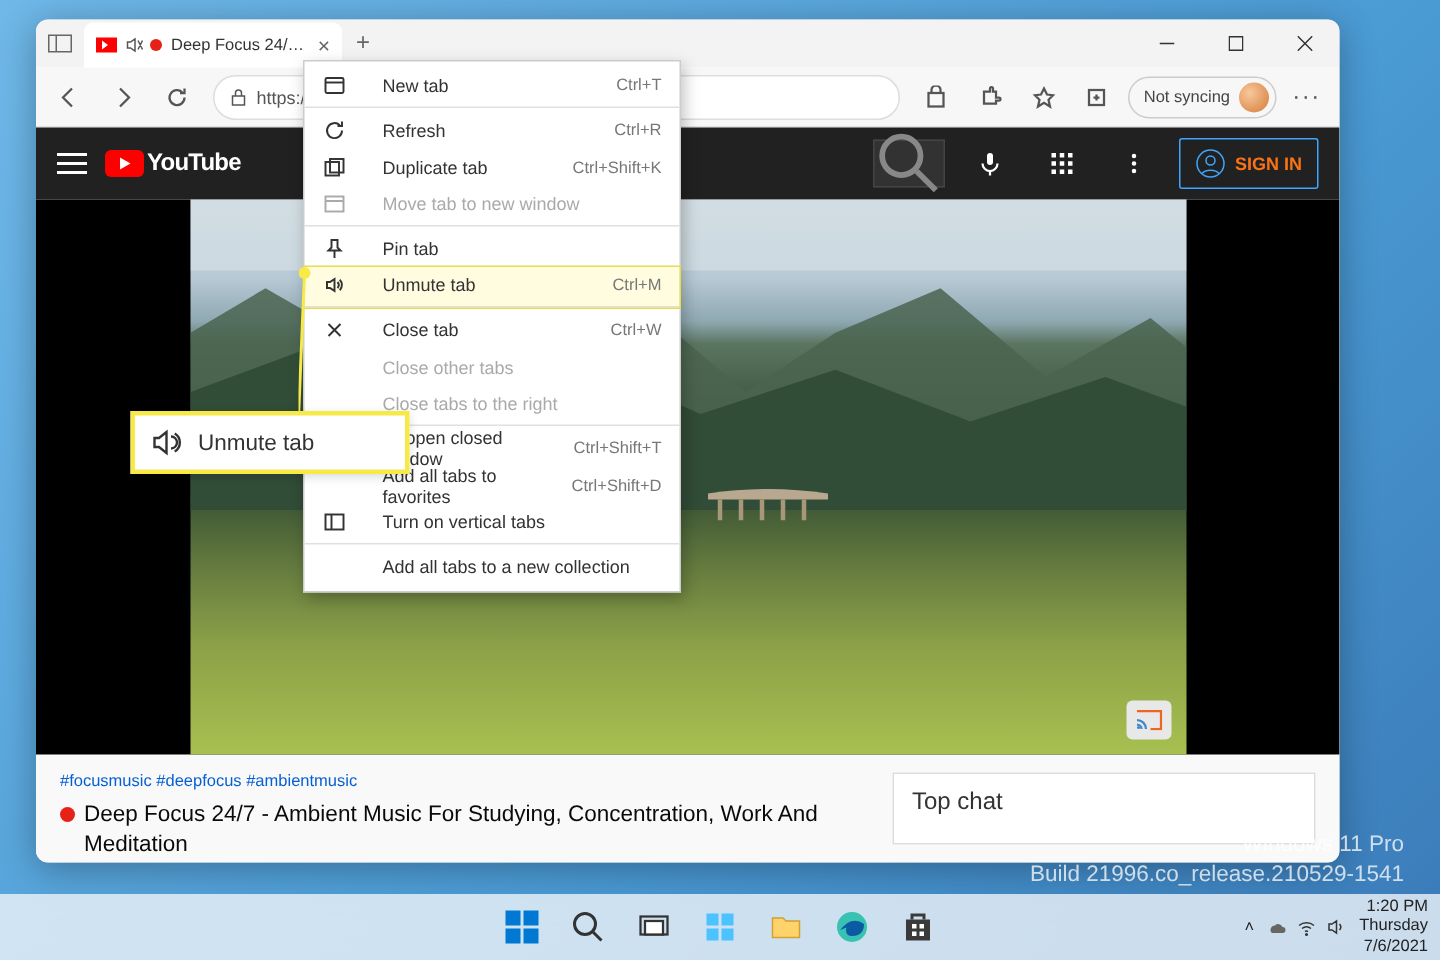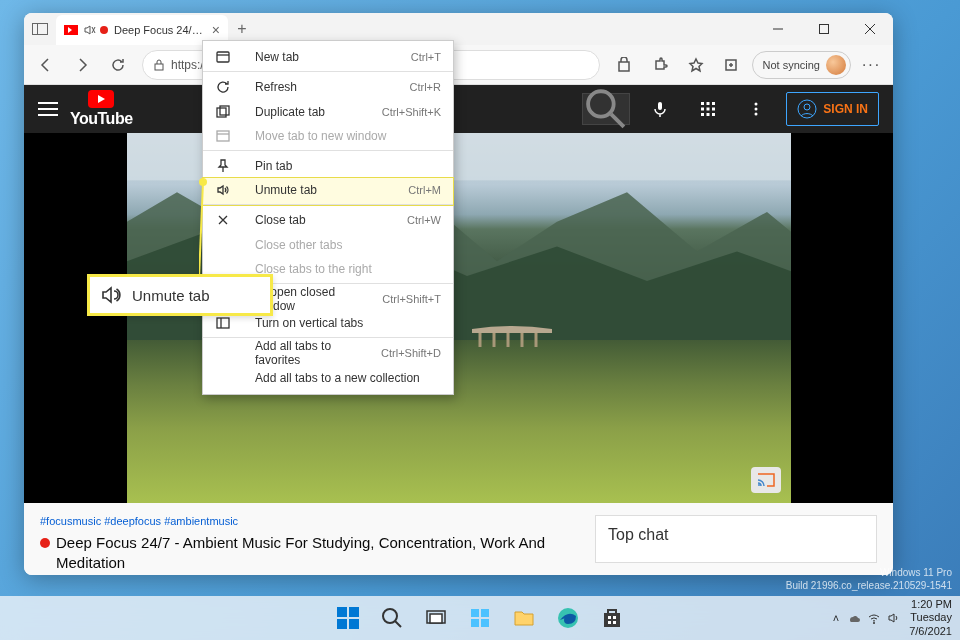--- a/index.html
+++ b/index.html
@@ -33,21 +33,21 @@
 .address-bar { flex: 1; height: 30px; background: #fff; border: 1px solid #ddd; border-radius: 15px; display: flex; align-items: center; padding: 0 10px; gap: 6px; font-size: 12px; color: #555; margin: 0 4px; }
 .address-bar .lock { width: 12px; height: 12px; }
 .sync-pill { height: 28px; border: 1px solid #ccc; border-radius: 14px; display: flex; align-items: center; padding: 0 4px 0 10px; gap: 6px; font-size: 11px; color: #444; }
 .sync-pill .avatar { width: 20px; height: 20px; border-radius: 50%; background: radial-gradient(circle at 35% 35%, #f8c89a, #d47a3a); }
 .more-dots { font-size: 16px; letter-spacing: 1px; }
 
 
 .yt-header { height: 48px; background: #212121; display: flex; align-items: center; padding: 0 14px; gap: 12px; }
 .yt-menu { width: 20px; height: 14px; display: flex; flex-direction: column; justify-content: space-between; }
 .yt-menu span { height: 2px; background: #fff; }
-.yt-logo { display: flex; align-items: center; gap: 2px; flex-direction: column; }
+.yt-logo { display: flex; align-items: center; gap: 2px; }
 .yt-logo-icon { width: 26px; height: 18px; background: #f00; border-radius: 4px; position: relative; }
 .yt-logo-icon::after { content: ""; position: absolute; left: 10px; top: 5px; border-left: 7px solid #fff; border-top: 4px solid transparent; border-bottom: 4px solid transparent; }
 .yt-logo-text { color: #fff; font-weight: bold; font-size: 16px; letter-spacing: -0.5px; }
 .yt-spacer { flex: 1; }
 .yt-search { width: 48px; height: 32px; background: #323232; border: 1px solid #444; display: flex; align-items: center; justify-content: center; }
 .yt-icon { width: 36px; display: flex; align-items: center; justify-content: center; color: #fff; }
 .yt-icon svg { width: 18px; height: 18px; fill: #fff; }
 .yt-signin { height: 34px; border: 1px solid #3ea6ff; border-radius: 2px; display: flex; align-items: center; padding: 0 10px; gap: 6px; color: #f97316; font-size: 12px; font-weight: 700; }
 .yt-signin svg { width: 20px; height: 20px; stroke: #3ea6ff; fill: none; }
 
@@ -92,21 +92,21 @@
 .tb-item { width: 40px; height: 40px; display: flex; align-items: center; justify-content: center; border-radius: 4px; }
 .tb-item svg { width: 24px; height: 24px; }
 .win-logo { width: 22px; height: 22px; display: grid; grid-template-columns: 1fr 1fr; grid-template-rows: 1fr 1fr; gap: 2px; }
 .win-logo span { background: #0078d4; }
 .tray { position: absolute; right: 8px; display: flex; align-items: center; gap: 8px; color: #222; font-size: 11px; }
 .tray-icons { display: flex; gap: 6px; }
 .tray-icons svg { width: 14px; height: 14px; }
 .clock { text-align: right; line-height: 1.2; }
 
 
-.watermark { position: absolute; right: 8px; bottom: 48px; text-align: right; font-size: 10px; color: rgba(255,255,255,0.75); line-height: 1.3; }
+.watermark { position: absolute; right: 24px; bottom: 48px; text-align: right; font-size: 15px; color: rgba(255,255,255,0.75); line-height: 1.3; }
 </style>
 </head>
 <body>
 
 <div class="browser-window">
 
   <div class="title-bar">
     <div class="title-left">
         <div class="sidebar-toggle"></div>
       </div>
@@ -366,33 +366,33 @@
     <div class="menu-item">
       <span class="menu-icon">
         <svg viewBox="0 0 14 14">
           <rect x="1" y="2" width="12" height="10"></rect>
           <path d="M5 9 A3 3 0 1 1 5 6 M3 6 L5 6 L5 4"></path>
         </svg>
       </span>
       <span class="menu-label">Reopen closed window</span>
       <span class="menu-shortcut">Ctrl+Shift+T</span>
     </div>
-    <div class="menu-item sep-after">
-      <span class="menu-icon">
-        <svg viewBox="0 0 14 14">
-          <rect x="1" y="2" width="12" height="10"></rect>
-          <line x1="5" y1="2" x2="5" y2="12"></line>
-        </svg>
-      </span>
-      <span class="menu-label">Turn on vertical tabs</span>
-    </div>
     <div class="menu-item">
       <span class="menu-icon"></span>
       <span class="menu-label">Add all tabs to favorites</span>
       <span class="menu-shortcut">Ctrl+Shift+D</span>
+    </div>
+    <div class="menu-item sep-after">
+      <span class="menu-icon">
+        <svg viewBox="0 0 14 14">
+          <rect x="1" y="2" width="12" height="10"></rect>
+          <line x1="5" y1="2" x2="5" y2="12"></line>
+        </svg>
+      </span>
+      <span class="menu-label">Turn on vertical tabs</span>
     </div>
     <div class="menu-item">
       <span class="menu-icon"></span>
       <span class="menu-label">Add all tabs to a new collection</span>
     </div>
   </div>
 
 <svg class="callout-line" viewBox="0 0 74 100">
   <circle cx="4" cy="4" r="4" fill="#f7e948"></circle>
   <line x1="4" y1="4" x2="0" y2="100" stroke="#f7e948" stroke-width="2"></line>
@@ -472,17 +472,17 @@
       <svg viewBox="0 0 14 14">
           <path d="M2 6 A8 8 0 0 1 12 6 M4 8 A5 5 0 0 1 10 8 M6 10 A2 2 0 0 1 8 10" stroke="#333" fill="none"></path>
           <circle cx="7" cy="12" r="1" fill="#333"></circle>
         </svg>
       <svg viewBox="0 0 14 14">
           <path d="M2 5 H4 L7 3 V11 L4 9 H2 Z M9 5 A3 3 0 0 1 9 9" stroke="#333" fill="none"></path>
         </svg>
     </div>
     <div class="clock">
       <div>1:20 PM</div>
-      <div>Tuesday</div>
+      <div>Thursday</div>
       <div>7/6/2021</div>
     </div>
   </div>
 </div>
 
 </body></html>

